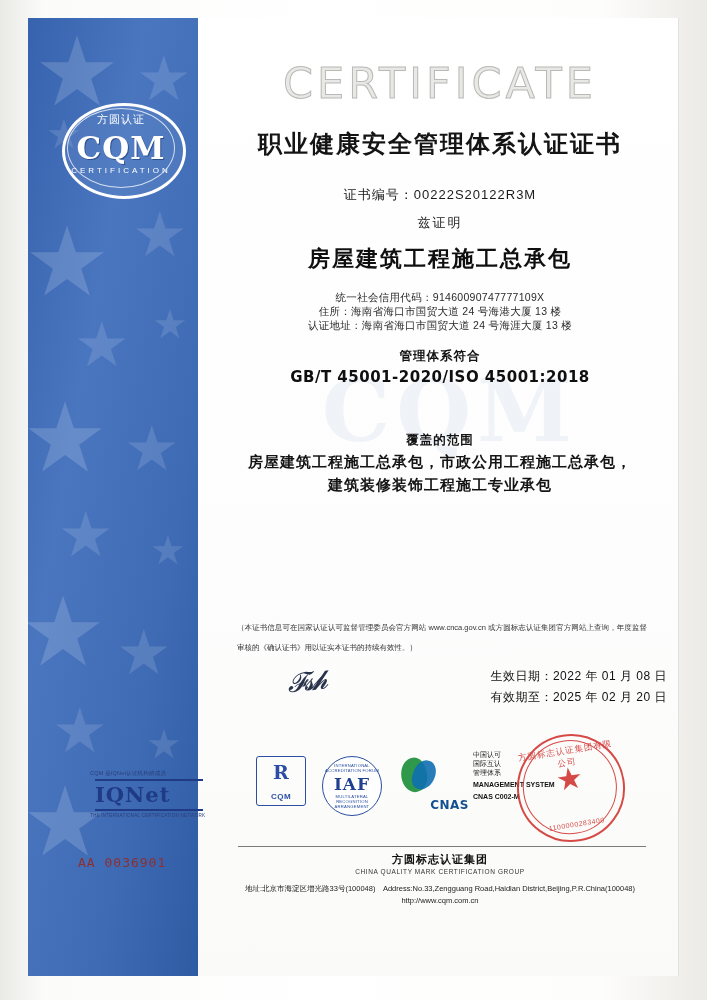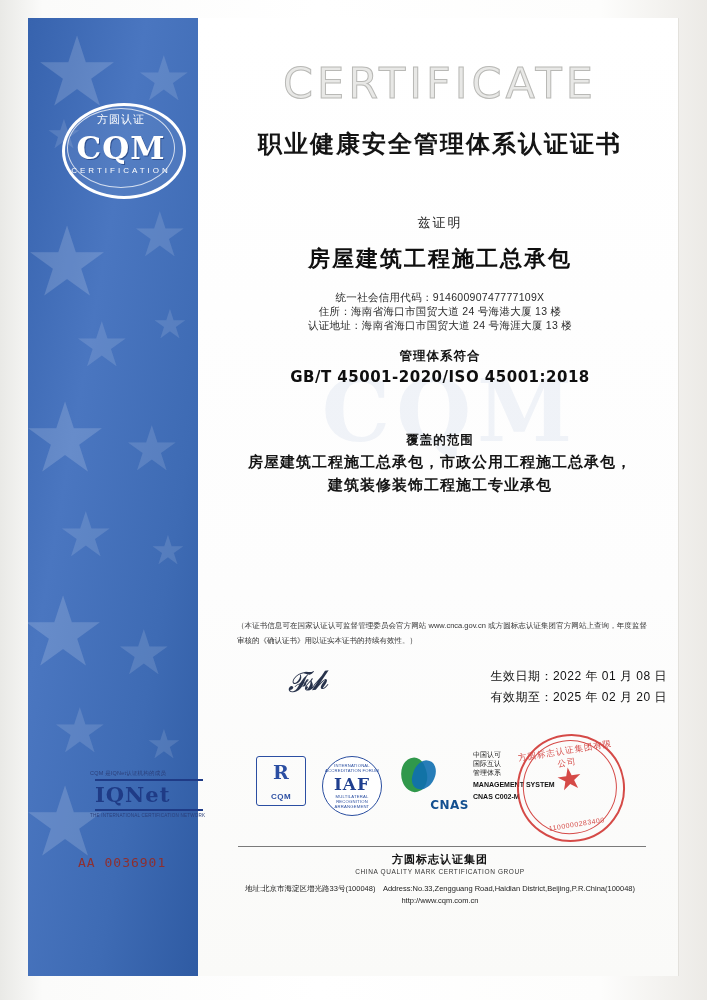--- a/index.html
+++ b/index.html
@@ -257,21 +257,21 @@
   }
   .scope-1 { top: 453px; }
   .scope-2 { top: 476px; }
 
   .note {
     position: absolute;
     left: 237px;
     top: 618px;
     width: 410px;
     font-size: 7.5px;
-    line-height: 15px;
+    line-height: 20px;
     color: #333;
     text-align: justify;
   }
 
   .dates {
     position: absolute;
     right: 40px;
     top: 666px;
     text-align: left;
     font-size: 12px;
@@ -507,20 +507,23 @@
     <div class="oval"></div>
     <div class="oval2"></div>
     <div class="cqm-top">方圆认证</div>
     <div class="cqm-text">CQM</div>
     <div class="cqm-bottom">CERTIFICATION</div>
   </div>
 
   <div class="cert-word">CERTIFICATE</div>
   <div class="title-cn">职业健康安全管理体系认证证书</div>
 
+  <div class="cert-no">
+    <span>证书编号：</span><span>00222S20122R3M</span>
+  </div>
 
   <div class="hereby">兹证明</div>
   <div class="company">房屋建筑工程施工总承包</div>
 
   <div class="meta-line meta-1">统一社会信用代码：91460090747777109X</div>
   <div class="meta-line meta-2">住所：海南省海口市国贸大道 24 号海港大厦 13 楼</div>
   <div class="meta-line meta-3">认证地址：海南省海口市国贸大道 24 号海涯大厦 13 楼</div>
 
   <div class="conform-label">管理体系符合</div>
   <div class="standard">GB/T 45001-2020/ISO 45001:2018</div>

